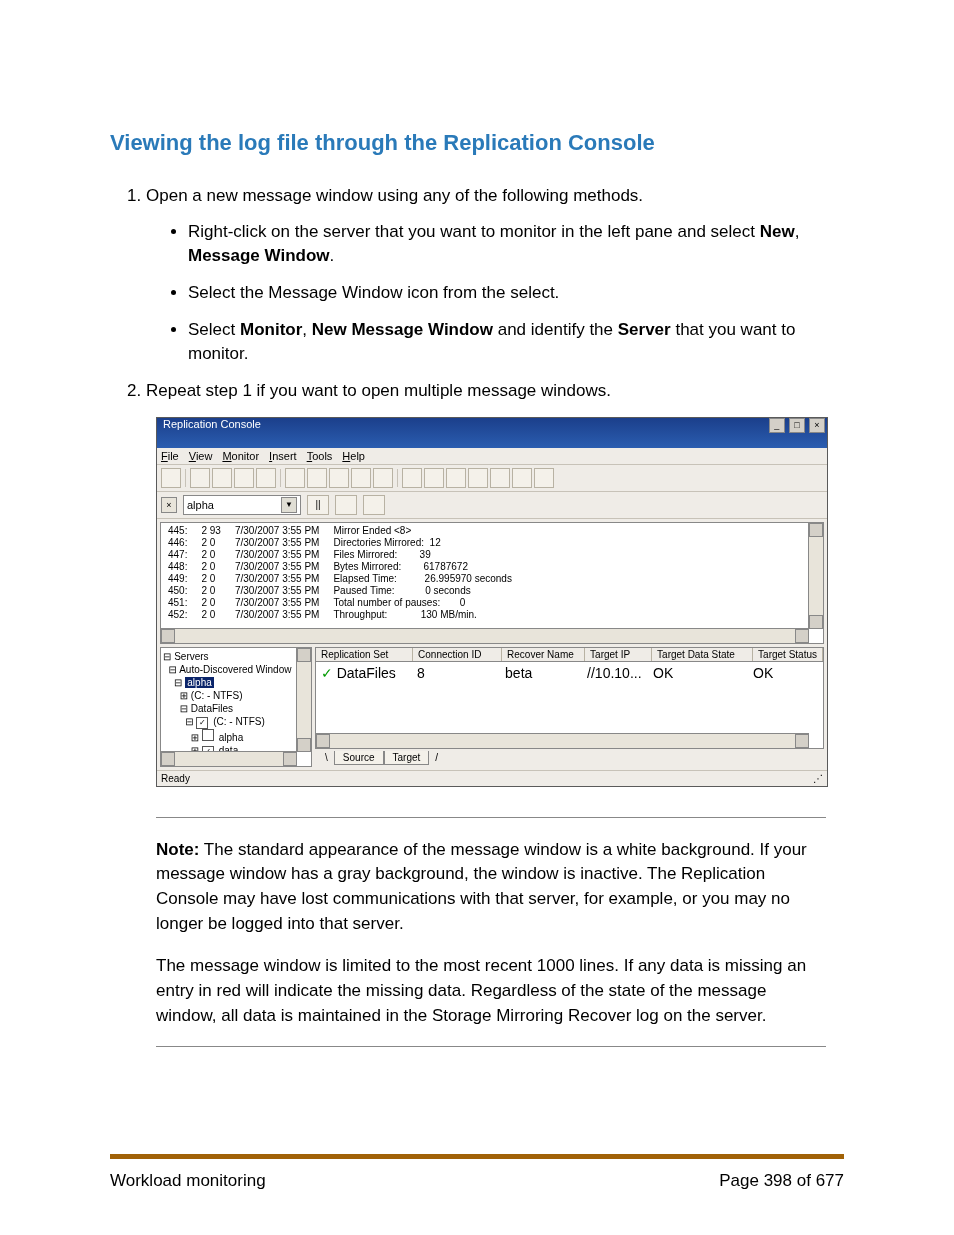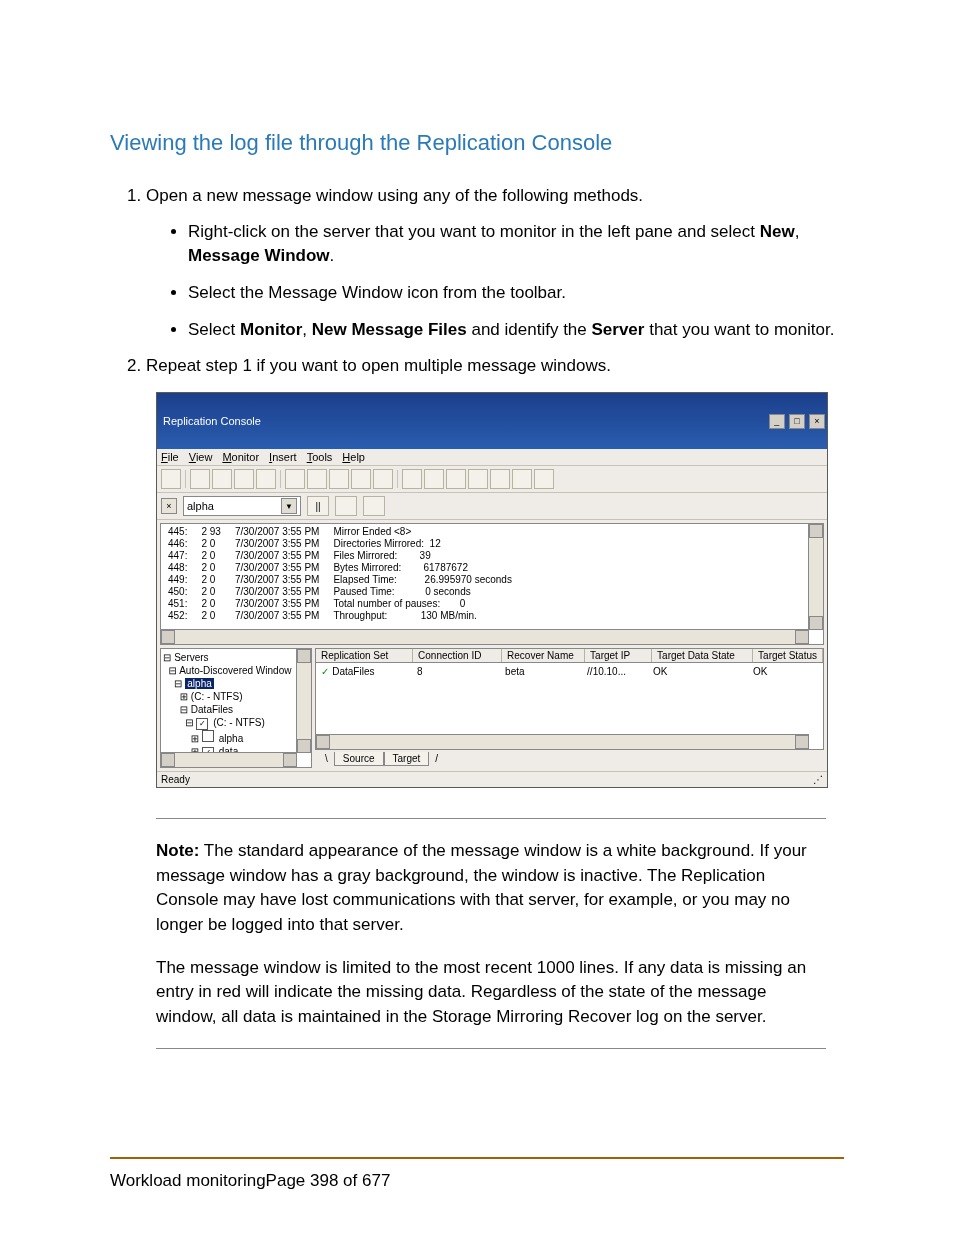--- a/index.html
+++ b/index.html
@@ -1,24 +1,24 @@
 <!DOCTYPE html>
 <html><head>
 <meta charset="utf-8">
 <style>
 body{margin:0;font-family:Arial,Helvetica,sans-serif;background:#fff;color:#000}
 .page{width:954px;height:1235px;box-sizing:border-box;padding:130px 110px 50px 110px;position:relative}
-.h1{color:#2a7ab9;font-size:22px;font-weight:normal;margin:0 0 28px 0}
+.h1{color:#2a7ab9;font-size:22px;font-weight:bold;margin:0 0 28px 0}
 .ol{margin:0 0 0 36px;padding:0}
 .ol>li{font-size:17px;line-height:1.4;margin-bottom:10px}
 .ul{list-style:disc;margin:12px 0 12px 42px;padding:0}
 .ul>li{font-size:17px;line-height:1.45;margin-bottom:12px}
 strong{font-weight:bold}
 .appwin{margin:14px 0 0 46px;width:670px;border:1px solid #5a5a5a;font-family:Tahoma,Arial,sans-serif;font-size:11px;color:#000;background:#efece7}
-.titlebar{background:linear-gradient(#1b3f8b,#2a5db0);color:#fff;height:20px;display:flex;align-items:center;justify-content:space-between;padding:18px 2px}
+.titlebar{background:linear-gradient(#1b3f8b,#2a5db0);color:#fff;height:30px;display:flex;align-items:flex-start;justify-content:space-between;padding:0 2px}
 .titlebar .t{font-size:11px;padding-left:4px}
 .wctrl{background:#d4d0c8;color:#000;width:14px;height:13px;display:inline-flex;align-items:center;justify-content:center;border:1px solid #888;margin-left:1px;font-size:9px}
 .menubar{background:#efece7;border-bottom:1px solid #c7c2b8;padding:2px 4px;display:flex;gap:10px}
 .menubar span{font-size:11px}
 .menubar span u{text-decoration:underline}
 .toolbar{background:#efece7;border-bottom:1px solid #c7c2b8;padding:3px 4px;display:flex;gap:2px;align-items:center}
 .tbtn{width:18px;height:18px;border:1px solid #b8b2a3;background:#f4f1ea;display:inline-block}
 .tsep{width:1px;height:18px;background:#c7c2b8;margin:0 2px}
 .filterbar{background:#efece7;border-bottom:1px solid #c7c2b8;padding:3px 4px;display:flex;align-items:center;gap:6px}
 .xb{width:14px;height:14px;border:1px solid #888;display:inline-flex;align-items:center;justify-content:center;font-size:9px;background:#e8e4da}
@@ -38,46 +38,46 @@
 .bottom{display:flex;gap:3px;margin:3px;height:120px}
 .tree{background:#fff;border:1px solid #888;width:220px;position:relative;font-size:10px;padding:2px;overflow:hidden}
 .tree .ln{white-space:pre;line-height:13px}
 .hl{background:#0a246a;color:#fff;padding:0 2px}
 .ck{display:inline-block;width:10px;height:10px;border:1px solid #555;text-align:center;line-height:9px;font-size:8px;margin-right:2px}
 .rtpanel{flex:1;display:flex;flex-direction:column}
 .rtable{background:#fff;border:1px solid #888;flex:1;position:relative;overflow:hidden}
 .rth{display:flex;background:#efece7;border-bottom:1px solid #888}
 .rth>div{font-size:10px;padding:1px 5px;border-right:1px solid #b8b2a3;white-space:nowrap}
 .rtr{display:flex;padding:2px 0}
-.rtr>div{font-size:10px;padding:1px 5px;white-space:nowrap}
+.rtr>div{font-size:14px;padding:1px 5px;white-space:nowrap}
 .tabbar{background:#efece7;font-size:10px;padding:2px 4px;display:flex;gap:0}
 .tab{border:1px solid #888;border-top:none;padding:1px 8px;background:#f4f1ea}
 .status{background:#efece7;border-top:1px solid #c7c2b8;font-size:10px;padding:2px 4px;display:flex;justify-content:space-between}
 .hr{border:none;border-top:1px solid #888;margin:30px 0 20px 46px;width:670px}
 .note{margin-left:46px;width:670px;font-size:17px;line-height:1.45}
 .note p{margin:0 0 18px 0}
 .note .nlab{font-weight:bold}
-.footer{position:absolute;bottom:44px;left:110px;right:110px;border-top:2px solid #a16207;padding-top:12px;display:flex;font-size:17px}
+.footer{position:absolute;bottom:44px;left:110px;right:110px;border-top:5px solid #a16207;padding-top:12px;display:flex;justify-content:space-between;font-size:17px}
 </style>
 </head>
 <body>
 
 <div class="page">
   <h2 class="h1">Viewing the log file through the Replication Console</h2>
 
   <ol class="ol">
     <li>
       <span>Open a new message window using any of the following methods.</span>
       <ul class="ul">
         <li>
           <span>Right-click on the server that you want to monitor in the left pane and select </span><strong>New</strong><span>, </span><strong>Message Window</strong><span>.</span>
         </li>
-        <li>Select the Message Window icon from the toolbar.</li>
+        <li>Select the Message Window icon from the select.</li>
         <li>
-          <span>Select </span><strong>Monitor</strong><span>, </span><strong>New Message Files</strong><span> and identify the </span><strong>Server</strong><span> that you want to monitor.</span>
+          <span>Select </span><strong>Monitor</strong><span>, </span><strong>New Message Window</strong><span> and identify the </span><strong>Server</strong><span> that you want to monitor.</span>
         </li>
       </ul>
     </li>
     <li>Repeat step 1 if you want to open multiple message windows.</li>
   </ol>
 
   <div class="appwin">
     <div class="titlebar">
       <span class="t">Replication Console</span>
       <span>

